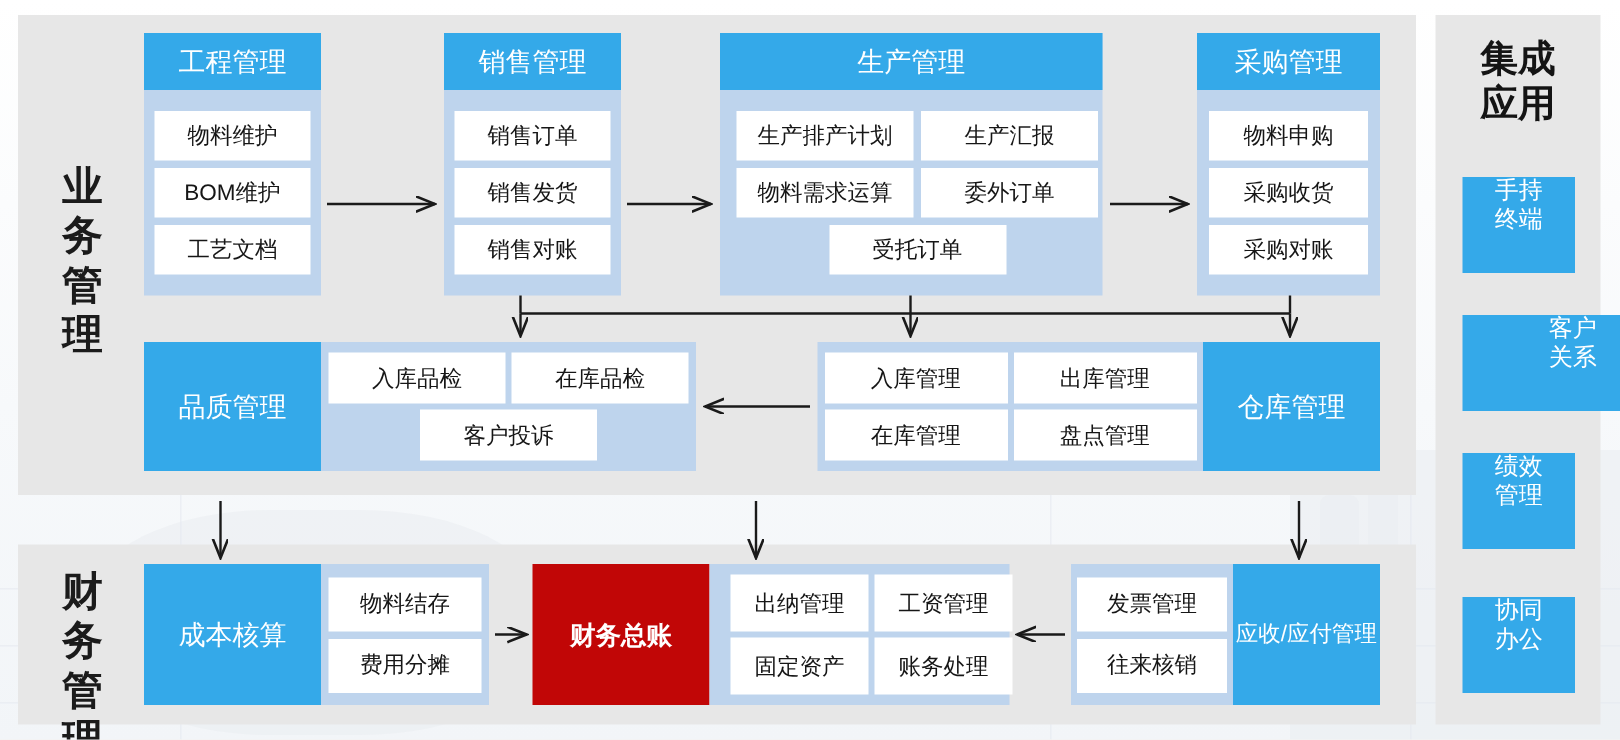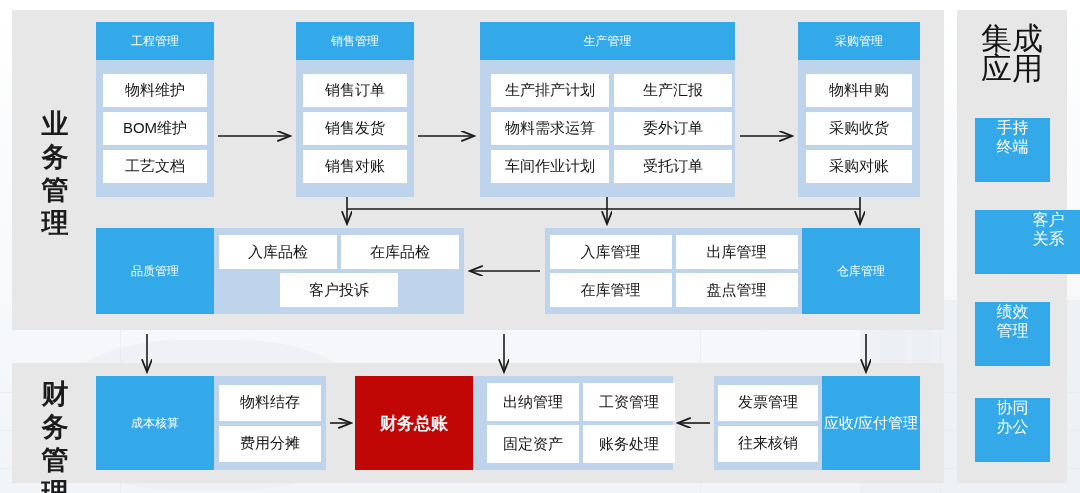--- a/index.html
+++ b/index.html
@@ -34,32 +34,32 @@
     color:#1b1b1b;font-weight:600;
     text-align:center;
     letter-spacing:0;
   }
   #label-business{left:32px;top:108px;}
   #label-finance{left:32px;top:378px;}
   .side-label span{display:block;}
 
   #integration-title{
     position:absolute;left:957px;top:24px;width:110px;
-    text-align:center;font-size:31px;line-height:30px;
-    font-weight:400;color:#141414;
+    text-align:center;font-size:25px;line-height:30px;
+    font-weight:700;color:#141414;
   }
   #integration-title span{display:block;}
 
   
   .group{position:absolute;background:#bed4ed;display:flex;}
   .group.vert{flex-direction:column;}
   .ghead{
     background:#34a9e9;color:#ffffff;
     display:flex;align-items:center;justify-content:center;
-    font-size:12px;font-weight:400;text-align:center;line-height:20px;
+    font-size:18px;font-weight:400;text-align:center;line-height:20px;
   }
   .cells{display:flex;flex-wrap:wrap;align-content:center;
          justify-content:center;flex:1;}
   .cell{
     background:#ffffff;color:#161616;
     display:flex;align-items:center;justify-content:center;
     font-size:15px;white-space:nowrap;
   }
 
   
@@ -178,21 +178,20 @@
     </div>
   </div>
 
   <div class="group vert" id="grp-production">
     <div class="ghead">生产管理</div>
     <div class="cells">
       <div class="cell">生产排产计划</div>
       <div class="cell">生产汇报</div>
       <div class="cell">物料需求运算</div>
       <div class="cell">委外订单</div>
-      <div class="cell">车间作业计划</div>
       <div class="cell">受托订单</div>
     </div>
   </div>
 
   <div class="group vert" id="grp-purchase">
     <div class="ghead">采购管理</div>
     <div class="cells">
       <div class="cell">物料申购</div>
       <div class="cell">采购收货</div>
       <div class="cell">采购对账</div>

